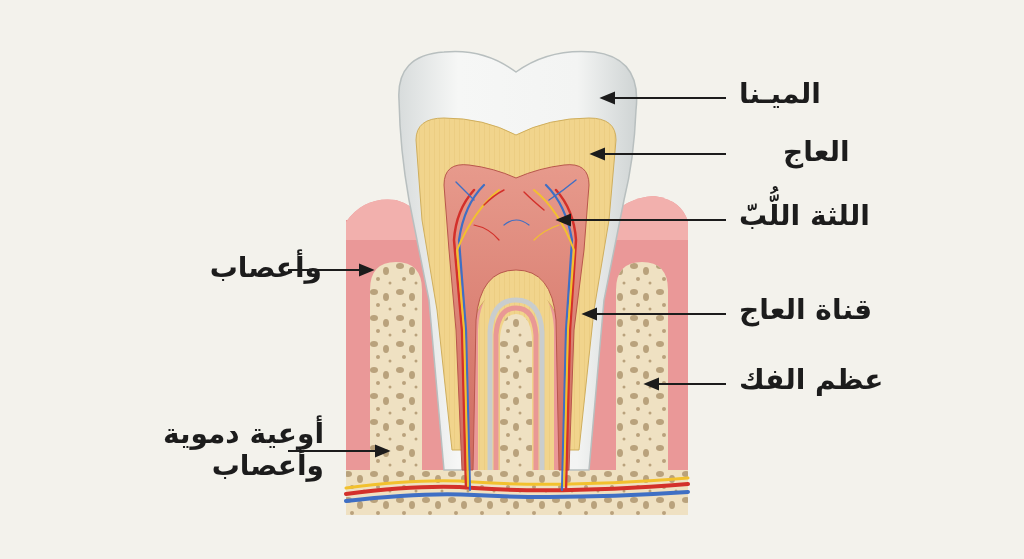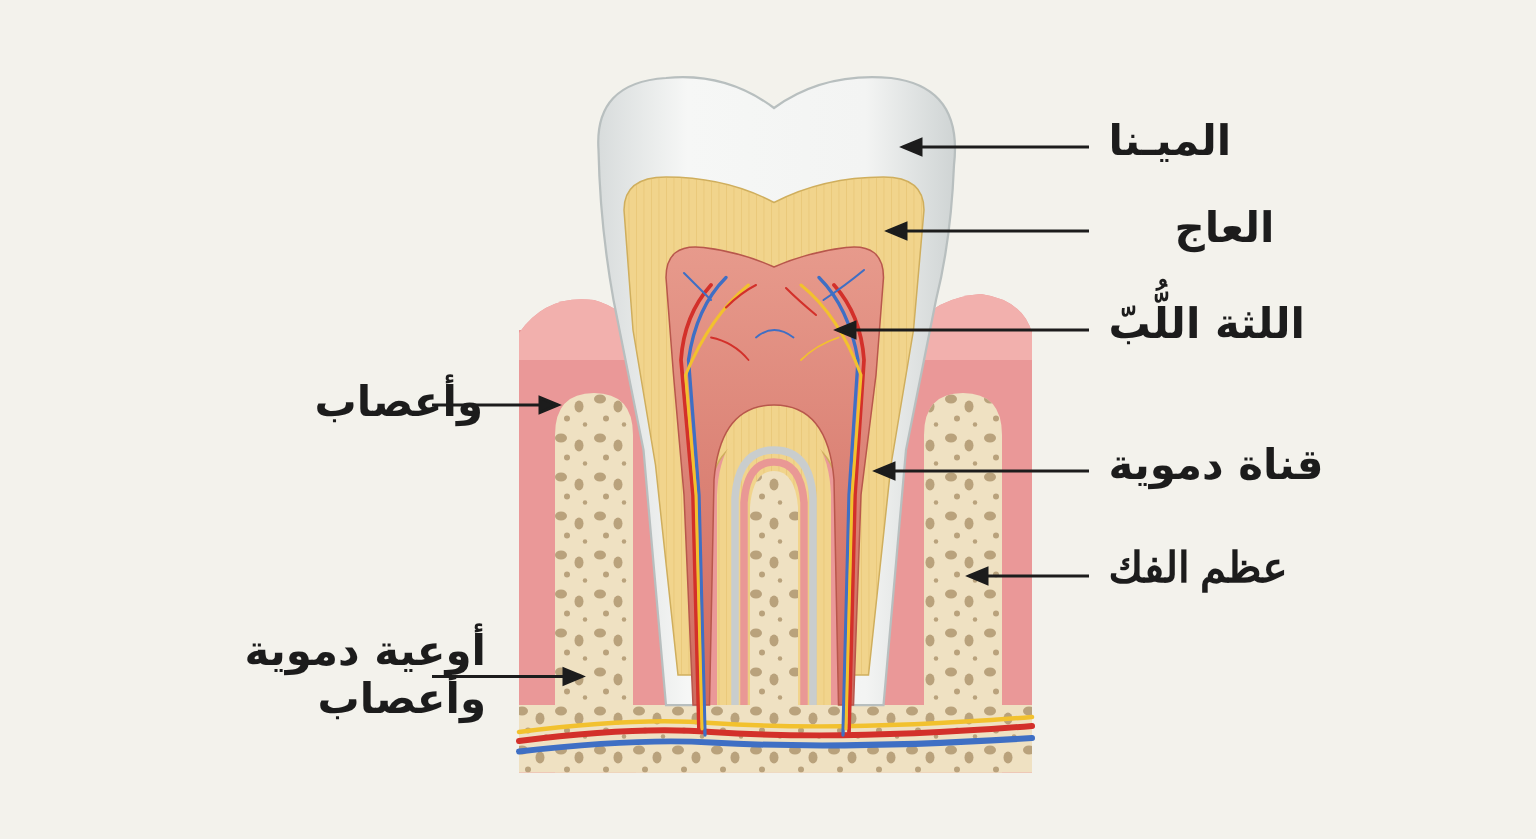--- a/index.html
+++ b/index.html
@@ -140,18 +140,18 @@
           <line x1="284" y1="451" x2="376" y2="451"></line>
           <polygon points="384,451 372,446 372,456"></polygon>
         </g>
     </g>
   </svg>
 
   <div class="label right" style="left:735px; top:78px;">الميـنا</div>
   <div class="label right" style="left:735px; top:136px;margin-left:44px;">العاج</div>
   <div class="label right" style="left:735px; top:200px;">اللثة اللُّبّ</div>
   <div class="label left-side" style="right:750px; top:252px;">وأعصاب</div>
-  <div class="label right" style="left:735px; top:294px;">قناة دموية</div>
-  <div class="label right" style="left:735px; top:364px;font-family:Liberation Serif, serif;">عظم الفك</div>
+  <div class="label right" style="left:735px; top:294px;">قناة العاج</div>
+  <div class="label right" style="left:735px; top:364px;">عظم الفك</div>
   <div class="label left-side two-line" style="right:748px; top:418px;">أوعية دموية
 وأعصاب</div>
 
 </div>
 
 </body></html>

